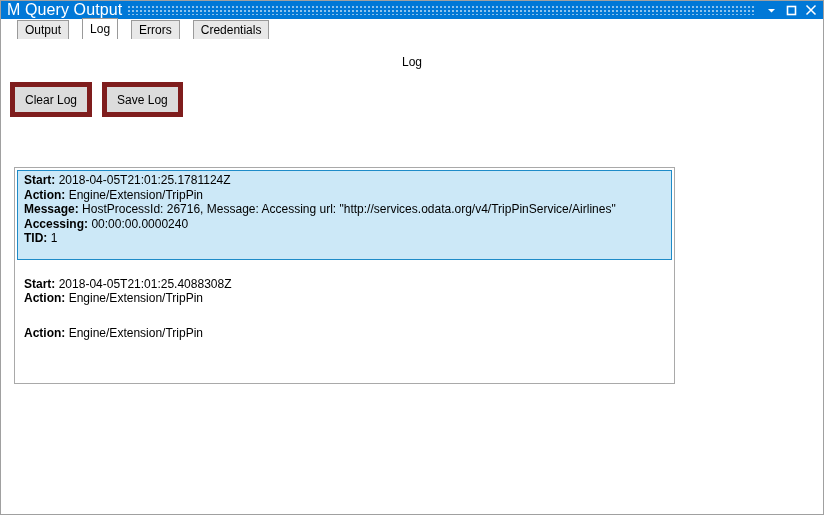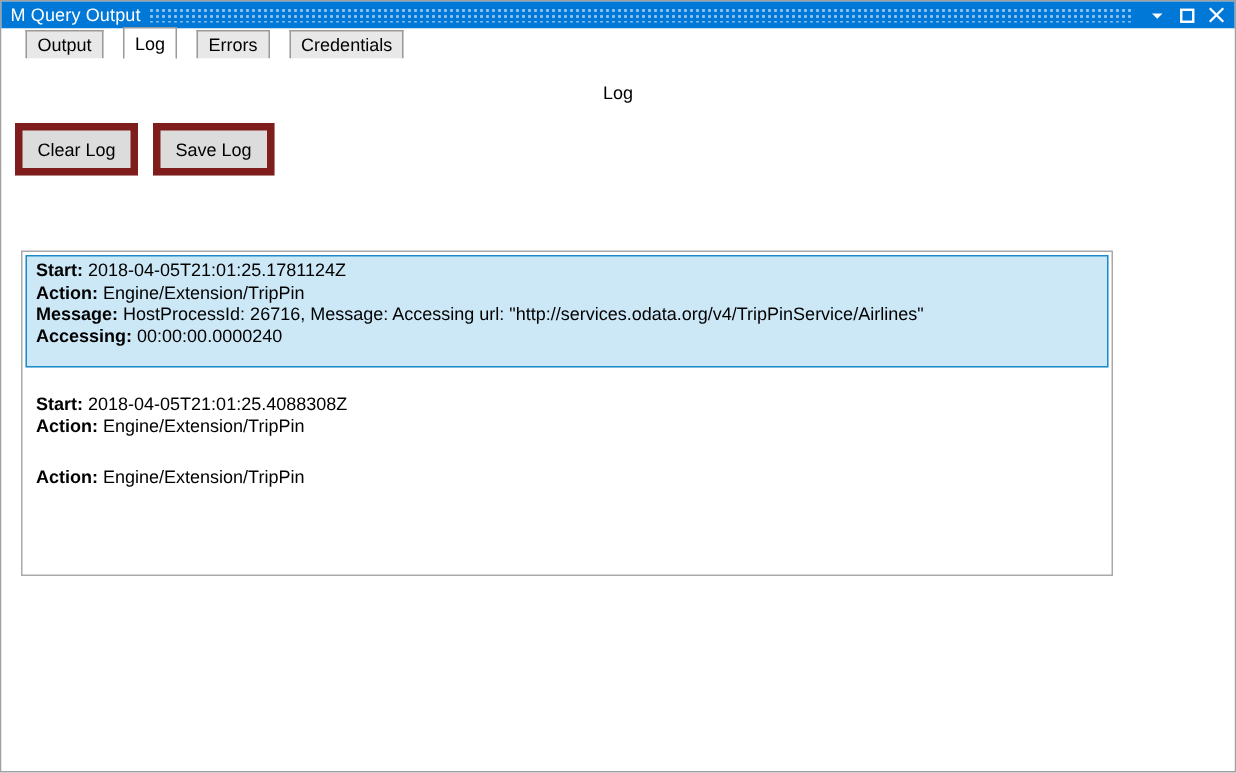--- a/index.html
+++ b/index.html
@@ -30,21 +30,21 @@
     height: 18px;
     flex: 0 0 18px;
     background: #0078d7;
     display: flex;
     align-items: center;
     position: relative;
     overflow: hidden;
   }
   .title-text {
     color: #ffffff;
-    font-size: 12px;
+    font-size: 16px;
     line-height: 18px;
     padding-left: 6px;
     white-space: nowrap;
     letter-spacing: 0.1px;
   }
   .title-grip {
     flex: 1 1 auto;
     height: 10px;
     margin: 0 6px;
     background-image:
@@ -140,21 +140,21 @@
     padding: 0 10px;
     margin-right: 10px;
     cursor: default;
     box-sizing: border-box;
   }
 
   .log-list {
     position: absolute;
     left: 13px;
     top: 128px;
-    width: 728px;
+    width: 661px;
     height: 217px;
     box-sizing: border-box;
     background: #ffffff;
     border: 1px solid #a9a9a9;
     overflow: hidden;
     padding: 2px;
   }
 
   .log-entry {
     padding: 2px 4px 2px 6px;
@@ -240,20 +240,24 @@
           <span class="log-value">Engine/Extension/TripPin</span>
         </div>
         <div class="log-line">
           <span class="log-label">Message:</span>
           <span class="log-value">HostProcessId: 26716, Message: Accessing url: "http://services.odata.org/v4/TripPinService/Airlines"</span>
         </div>
         <div class="log-line">
           <span class="log-label">Accessing:</span>
           <span class="log-value">00:00:00.0000240</span>
         </div>
+        <div class="log-line">
+          <span class="log-label">TID:</span>
+          <span class="log-value">1</span>
+        </div>
       </div>
 
       <div class="log-entry spaced">
         <div class="log-line">
           <span class="log-label">Start:</span>
           <span class="log-value">2018-04-05T21:01:25.4088308Z</span>
         </div>
         <div class="log-line">
           <span class="log-label">Action:</span>
           <span class="log-value">Engine/Extension/TripPin</span>

